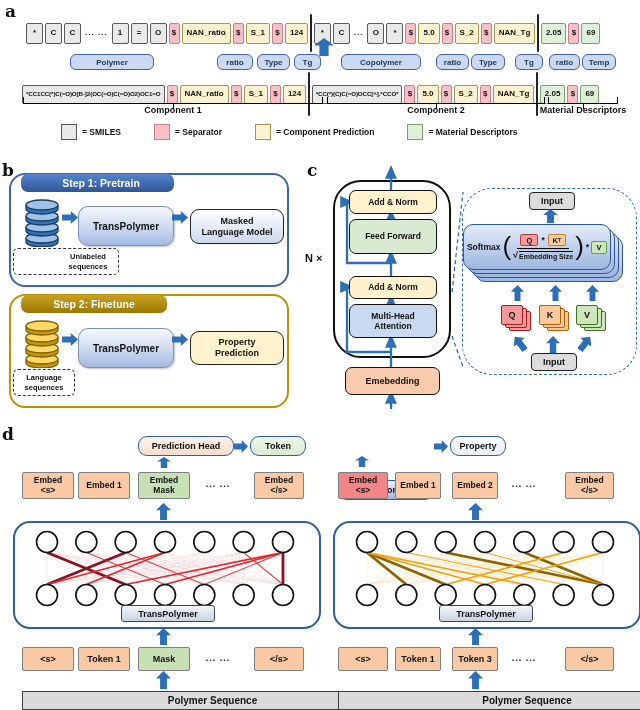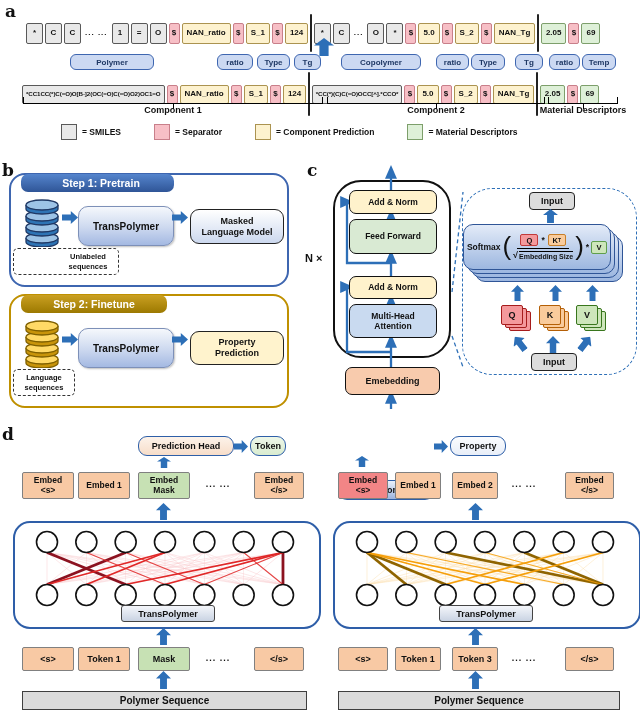--- a/index.html
+++ b/index.html
@@ -95,21 +95,21 @@
         text-align:center;white-space:pre-line;line-height:1.15;box-sizing:border-box;}
   .ebox.green{background:#c7e1b4;}
   .ebox.red{background:#f28586;}
   .ebox.tk{font-size:9px;}
   .dots{position:absolute;font-weight:bold;font-size:9px;letter-spacing:1px;text-align:center;}
   .netbox{position:absolute;border:2px solid #2e5ea8;border-radius:17px;background:#fff;}
   .tp-label{position:absolute;border:1.2px solid #444;border-radius:3px;
             background:linear-gradient(180deg,#f4f6fa,#c9d3e3);font-weight:bold;font-size:9px;
             display:flex;align-items:center;justify-content:center;}
   .seqbar{position:absolute;background:#dbdbdb;border:1.4px solid #3f3f3f;font-weight:bold;font-size:10px;
-          display:flex;align-items:center;justify-content:center;}
+          display:flex;align-items:center;justify-content:center;padding-left:48px;}
   .nx{position:absolute;font-weight:bold;font-size:11px;}
 </style>
 </head>
 <body>
 
 <div id="canvas">
 
   <div class="plabel" style="left:5px;top:1px;">a</div>
 
   <div class="trow" style="left:26px;top:14px;">
@@ -340,21 +340,21 @@
 
   <div class="fa up" style="left:513px;top:335px;width:14px;height:17px;transform:rotate(-38deg);"></div>
   <div class="fa up" style="left:546px;top:336px;width:14px;height:17px;"></div>
   <div class="fa up" style="left:578px;top:335px;width:14px;height:17px;transform:rotate(38deg);"></div>
   <div class="graybox" style="left:531px;top:353px;width:44px;height:16px;">Input</div>
 
   <div class="plabel" style="left:2px;top:424px;">d</div>
 
   <div class="head ph" style="left:138px;top:436px;width:96px;height:20px;">Prediction Head</div>
   <div class="fa right" style="left:234px;top:440px;width:14px;height:13px;"></div>
-  <div class="head tok" style="left:250px;top:436px;width:36px;height:20px;">Token</div>
+  <div class="head tok" style="left:250px;top:436px;width:56px;height:20px;">Token</div>
   <div class="fa up" style="left:157px;top:457px;width:14px;height:11px;"></div>
 
   <div class="ebox" style="left:22px;top:472px;width:52px;height:27px;">Embed
 &lt;s&gt;</div>
   <div class="ebox" style="left:78px;top:472px;width:52px;height:27px;">Embed 1</div>
   <div class="ebox green" style="left:138px;top:472px;width:52px;height:27px;">Embed
 Mask</div>
   <div class="dots" style="left:199px;top:479px;width:38px;">... ...</div>
   <div class="ebox" style="left:254px;top:472px;width:50px;height:27px;">Embed
 &lt;/s&gt;</div>

